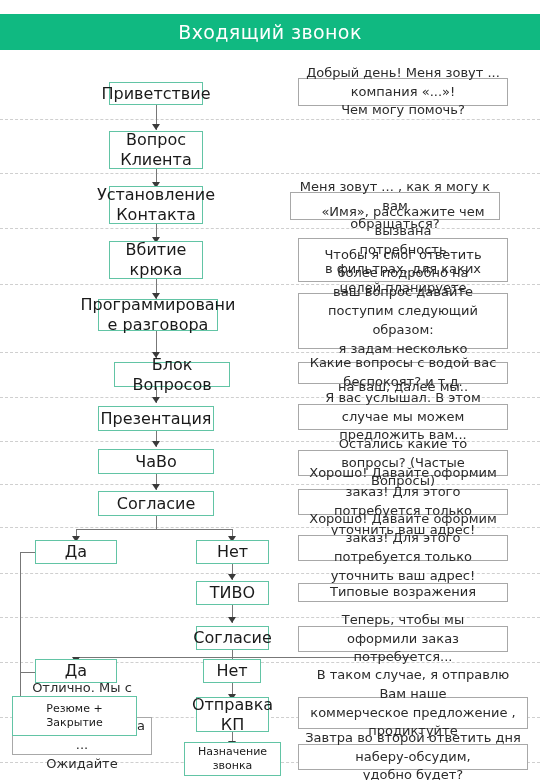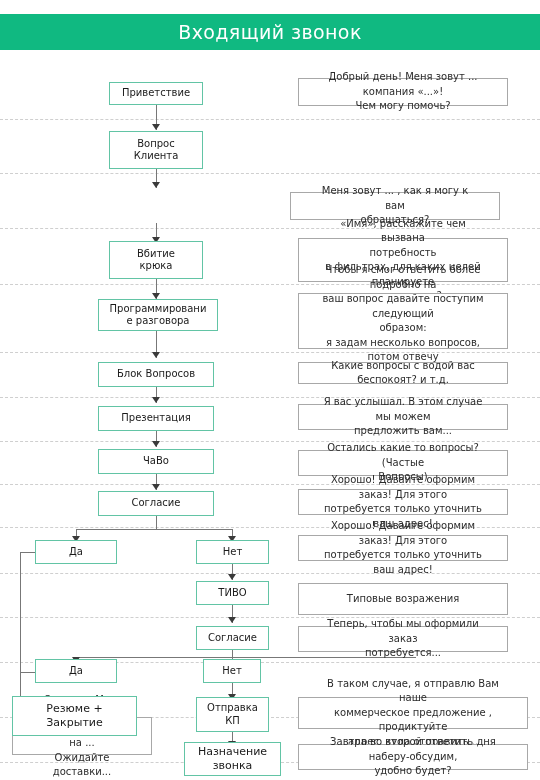--- a/index.html
+++ b/index.html
@@ -30,35 +30,35 @@
     border-top:1px dashed #cfcfcf;
   }
 
   
   .node{
     position:absolute;box-sizing:border-box;
     border:1.4px solid #62c4a5;
     background:#ffffff;
     display:flex;align-items:center;justify-content:center;
     text-align:center;
-    font-size:10px;color:#1a1a1a;line-height:1.25;
+    font-size:16px;color:#1a1a1a;line-height:1.25;
     padding:2px 4px;
     z-index:4;
   }
   .node.big{font-size:11px;}
 
   
   .bubble{
     position:absolute;box-sizing:border-box;
     border:1px solid #a8a8a8;
     background:#ffffff;
     display:flex;align-items:center;justify-content:center;
     text-align:center;
-    font-size:10px;color:#2b2b2b;line-height:1.45;
-    padding:2px 22px;
+    font-size:13px;color:#2b2b2b;line-height:1.45;
+    padding:2px 6px;
     z-index:3;
     white-space:pre-line;
   }
 
   
   .vline{position:absolute;width:0;border-left:1.3px solid #777;z-index:2;}
   .hline{position:absolute;height:0;border-top:1.3px solid #777;z-index:2;}
   .arrow-d{
     position:absolute;width:0;height:0;z-index:3;
     border-left:4px solid transparent;border-right:4px solid transparent;
@@ -150,32 +150,36 @@
 
   <div class="node" style="left:109px;top:82px;width:94px;height:23px">
     <span>Приветствие</span>
   </div>
 
   <div class="node" style="left:109px;top:131px;width:94px;height:38px">
     <span style="white-space:pre-line">Вопрос
 Клиента</span>
   </div>
 
+  <div class="node" style="left:109px;top:186px;width:94px;height:38px">
+    <span style="white-space:pre-line">Установление
+Контакта</span>
+  </div>
 
   <div class="node" style="left:109px;top:241px;width:94px;height:38px">
     <span style="white-space:pre-line">Вбитие
 крюка</span>
   </div>
 
   <div class="node" style="left:98px;top:299px;width:120px;height:32px">
     <span style="white-space:pre-line">Программировани
 е разговора</span>
   </div>
 
-  <div class="node" style="left:98px;top:362px;width:116px;height:25px">
+  <div class="node" style="left:114px;top:362px;width:116px;height:25px">
     <span>Блок Вопросов</span>
   </div>
 
   <div class="node" style="left:98px;top:406px;width:116px;height:25px">
     <span>Презентация</span>
   </div>
 
   <div class="node" style="left:98px;top:449px;width:116px;height:25px">
     <span>ЧаВо</span>
   </div>
@@ -248,21 +252,21 @@
 
   <div class="bubble" style="left:298px;top:450px;width:210px;height:26px">Остались какие то вопросы? (Частые
 Вопросы)</div>
 
   <div class="bubble" style="left:298px;top:489px;width:210px;height:26px">Хорошо! Давайте оформим заказ! Для этого
 потребуется только уточнить ваш адрес!</div>
 
   <div class="bubble" style="left:298px;top:535px;width:210px;height:26px">Хорошо! Давайте оформим заказ! Для этого
 потребуется только уточнить ваш адрес!</div>
 
-  <div class="bubble" style="left:298px;top:583px;width:210px;height:32px">Типовые возражения</div>
+  <div class="bubble" style="left:298px;top:583px;width:210px;height:19px">Типовые возражения</div>
 
   <div class="bubble" style="left:298px;top:626px;width:210px;height:26px">Теперь, чтобы мы оформили заказ
 потребуется...</div>
 
   <div class="bubble" style="left:298px;top:697px;width:230px;height:32px">В таком случае, я отправлю Вам наше
 коммерческое предложение , продиктуйте
 адрес, куда отправить...</div>
 
   <div class="bubble" style="left:298px;top:744px;width:230px;height:26px">Завтра во второй ответить дня  наберу-обсудим,
 удобно будет?</div>

